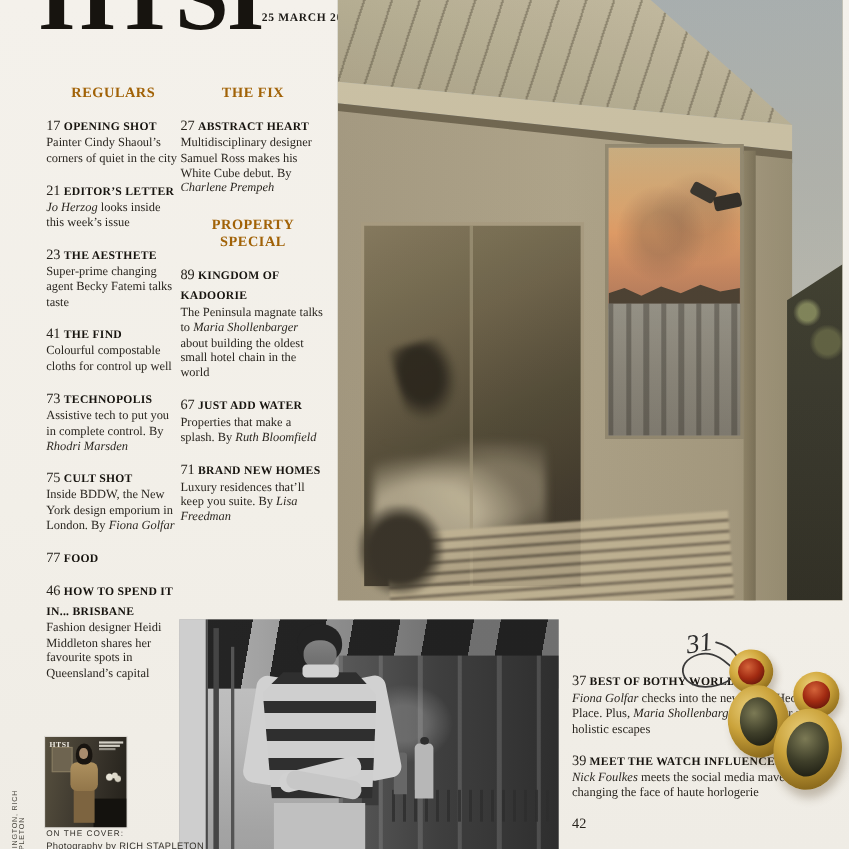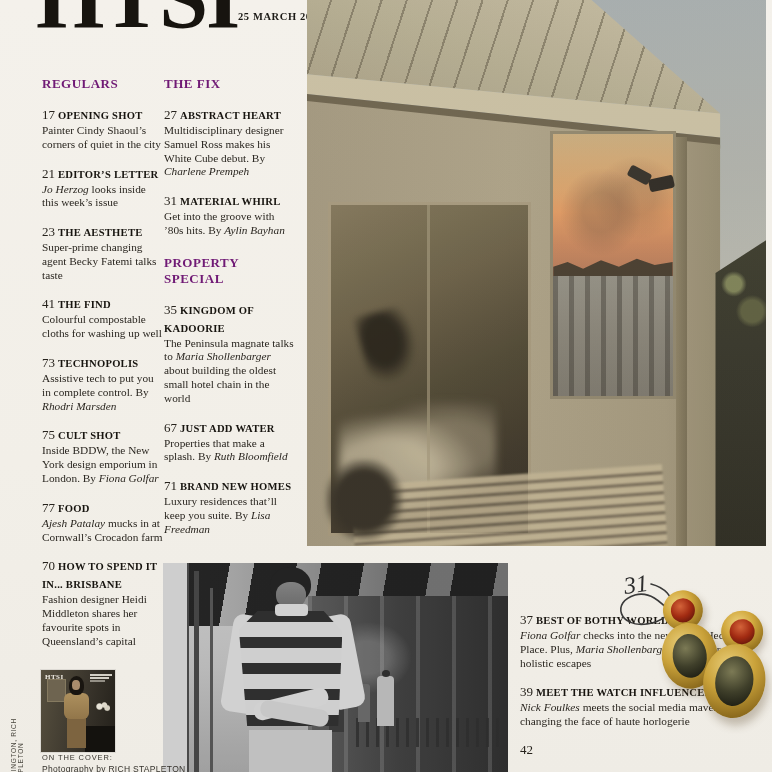--- a/index.html
+++ b/index.html
@@ -9,21 +9,21 @@
     font-family:"Liberation Serif",serif;color:#201d18;
   }
   .abs{position:absolute;}
 
   
   #masthead-crop{left:36px;top:0;width:210px;height:34px;overflow:hidden;}
   #masthead-logo{position:absolute;top:-46px;left:0;font:700 88px/88px "Liberation Serif",serif;letter-spacing:-2px;color:#17140f;}
   #issue-date{left:238px;top:11px;font:600 10.5px "Liberation Serif",serif;letter-spacing:.6px;color:#1c1a16;}
 
   
-  .section-h{font:700 13px "Liberation Serif",serif;letter-spacing:.5px;margin:0 0 13px 0;color:#701a75;}
+  .section-h{font:700 13px "Liberation Serif",serif;letter-spacing:.5px;margin:0 0 13px 0;color:#a16207;text-align:center;}
   .item{margin:0 0 12px 0;}
   .item .num{font:400 13px "Liberation Serif",serif;margin-right:3px;color:#26221c;}
   .item .ttl{font:700 10.6px "Liberation Serif",serif;letter-spacing:.25px;color:#17140f;text-align:right;}
   .item .desc{display:block;font:400 11.3px/1.22 "Liberation Serif",serif;color:#2a2620;margin-top:1px;}
   .item .desc i{font-style:italic;}
   #col-regulars{left:42px;top:76px;width:122px;}
   #col-fix{left:164px;top:76px;width:132px;}
   #property-block{margin-top:17px;}
   #features-block{left:520px;top:610px;width:252px;}
   #features-block .item{margin-bottom:11px;}
@@ -209,65 +209,60 @@
     <span class="desc"><i>Jo Herzog</i><span> looks inside this week’s issue</span></span>
   </div>
 
   <div class="item">
     <span class="num">23</span><span class="ttl">THE AESTHETE</span>
     <span class="desc"><span>Super-prime changing agent Becky Fatemi talks taste</span></span>
   </div>
 
   <div class="item">
     <span class="num">41</span><span class="ttl">THE FIND</span>
-    <span class="desc"><span>Colourful compostable cloths for washing up well</span></span>
+    <span class="desc"><span>Colourful compostable cloths for control up well</span></span>
   </div>
 
   <div class="item">
     <span class="num">73</span><span class="ttl">TECHNOPOLIS</span>
     <span class="desc"><span>Assistive tech to put you in complete control. By </span><i>Rhodri Marsden</i></span>
   </div>
 
   <div class="item">
     <span class="num">75</span><span class="ttl">CULT SHOT</span>
     <span class="desc"><span>Inside BDDW, the New York design emporium in London. By </span><i>Fiona Golfar</i></span>
   </div>
 
   <div class="item">
     <span class="num">77</span><span class="ttl">FOOD</span>
-    <span class="desc"><i>Ajesh Patalay</i><span> mucks in at Cornwall’s Crocadon farm</span></span>
-  </div>
-
-  <div class="item">
-    <span class="num">70</span><span class="ttl">HOW TO SPEND IT IN... BRISBANE</span>
+  </div>
+
+  <div class="item">
+    <span class="num">46</span><span class="ttl">HOW TO SPEND IT IN... BRISBANE</span>
     <span class="desc"><span>Fashion designer Heidi Middleton shares her favourite spots in Queensland’s capital</span></span>
   </div>
 </div>
 </div>
 
 <div class="abs" id="col-fix">
   <h2 class="section-h">THE FIX</h2>
   <div id="list-fix">
   <div class="item">
     <span class="num">27</span><span class="ttl">ABSTRACT HEART</span>
     <span class="desc"><span>Multidisciplinary designer Samuel Ross makes his White Cube debut. By </span><i>Charlene Prempeh</i></span>
   </div>
 
-  <div class="item">
-    <span class="num">31</span><span class="ttl">MATERIAL WHIRL</span>
-    <span class="desc"><span>Get into the groove with ’80s hits. By </span><i>Aylin Bayhan</i></span>
-  </div>
 
 </div>
   <div id="property-block">
     <h2 class="section-h">PROPERTY SPECIAL</h2>
     <div id="list-property">
 
   <div class="item">
-    <span class="num">35</span><span class="ttl">KINGDOM OF KADOORIE</span>
+    <span class="num">89</span><span class="ttl">KINGDOM OF KADOORIE</span>
     <span class="desc"><span>The Peninsula magnate talks to </span><i>Maria Shollenbarger</i><span> about building the oldest small hotel chain in the world</span></span>
   </div>
 
   <div class="item">
     <span class="num">67</span><span class="ttl">JUST ADD WATER</span>
     <span class="desc"><span>Properties that make a splash. By </span><i>Ruth Bloomfield</i></span>
   </div>
 
   <div class="item">
     <span class="num">71</span><span class="ttl">BRAND NEW HOMES</span>

